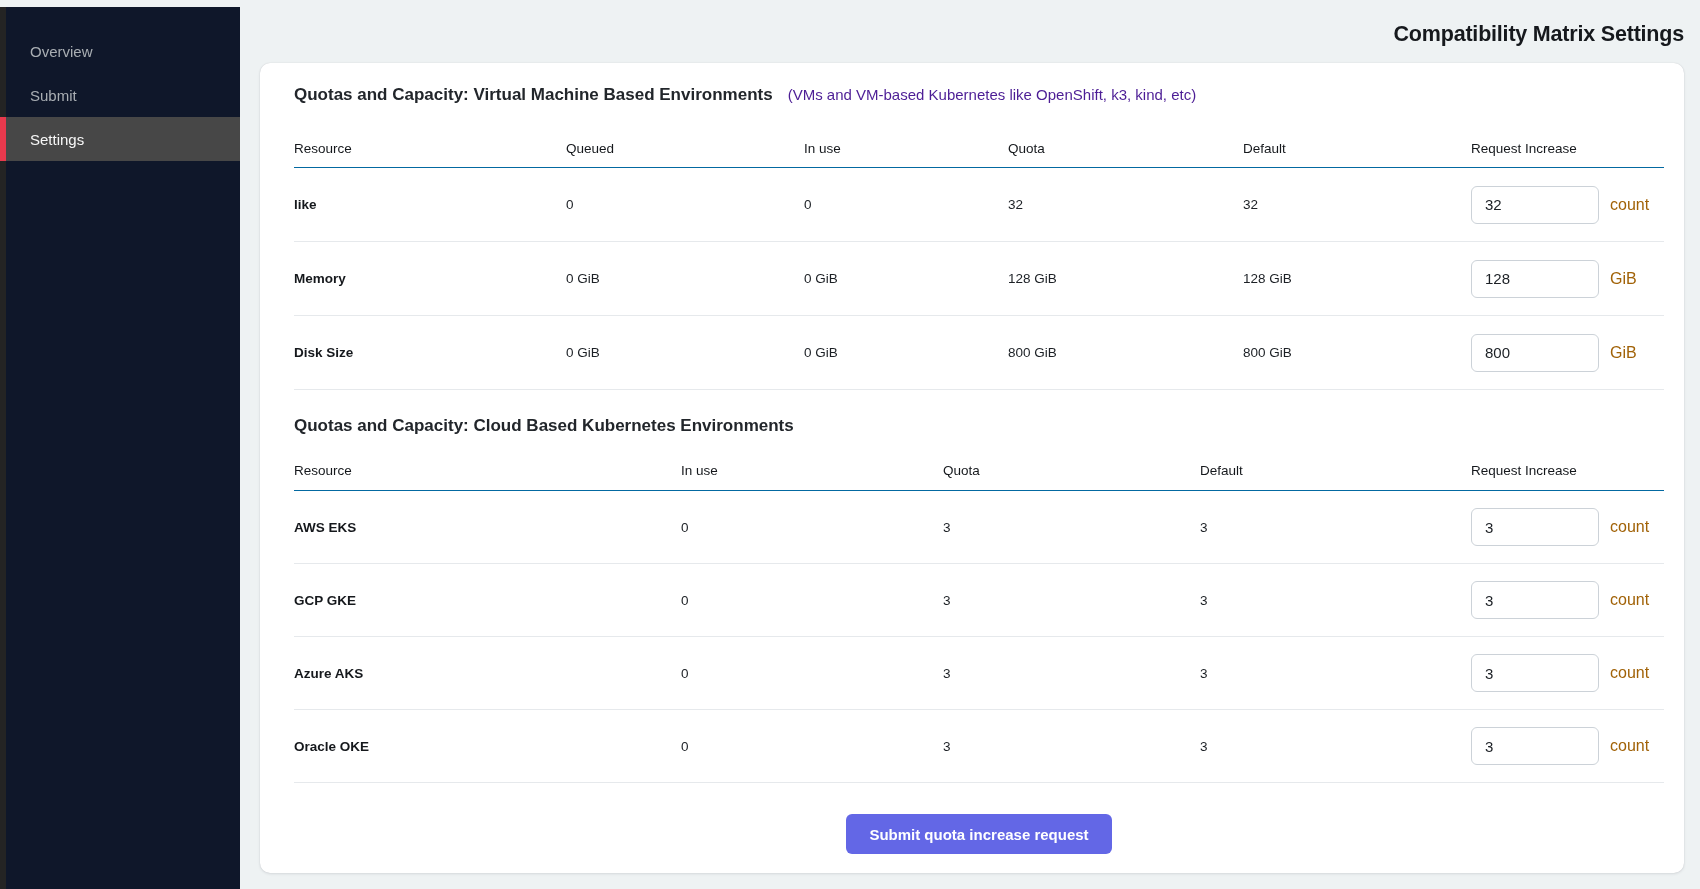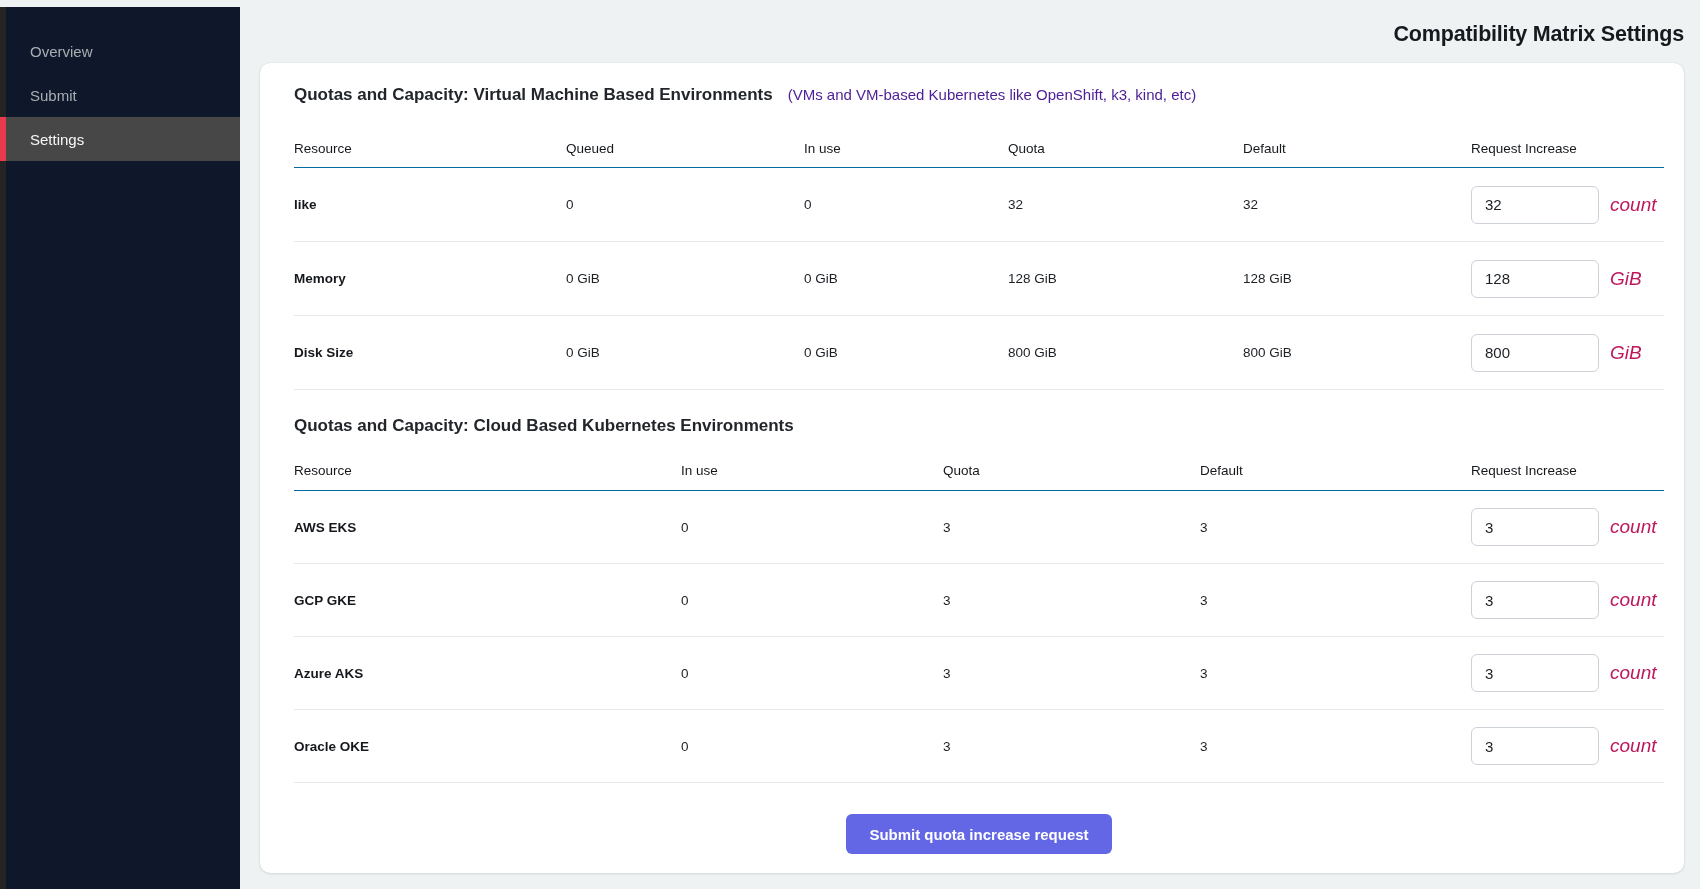--- a/index.html
+++ b/index.html
@@ -91,21 +91,21 @@
   .qty-input {
     width: 128px; height: 38px;
     padding: 0 13px;
     font-family: "Liberation Sans", sans-serif;
     font-size: 15px; color: #1c2025;
     border: 1px solid #ccd2d8;
     border-radius: 6px;
     background: #fff;
     outline: none;
   }
-  .unit-label { font-size: 19px; color: #be185d; font-style: italic; }
+  .unit-label { font-size: 16px; color: #a16207; }
 
   
   .submit-btn {
     display: block;
     margin: 31px auto 0;
     height: 40px;
     padding: 0 23px;
     background: var(--button-bg, #6367e6);
     color: #ffffff;
     font-family: "Liberation Sans", sans-serif;

